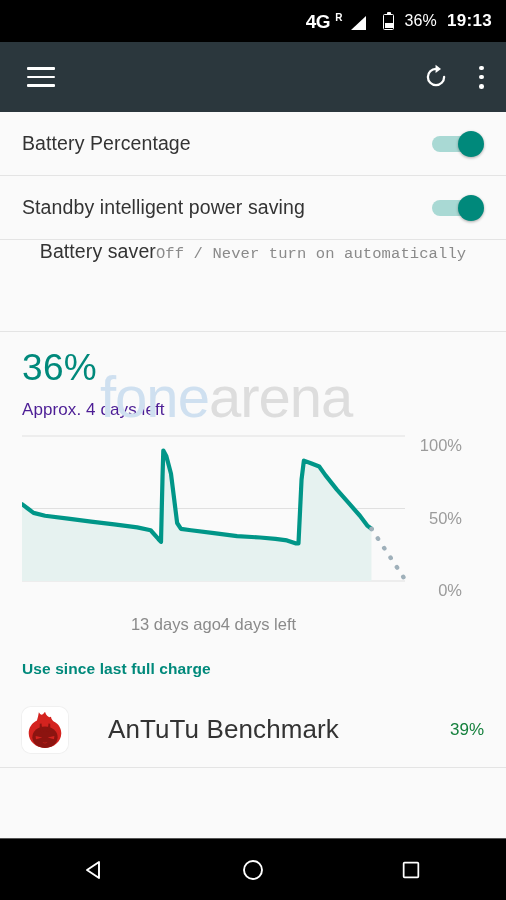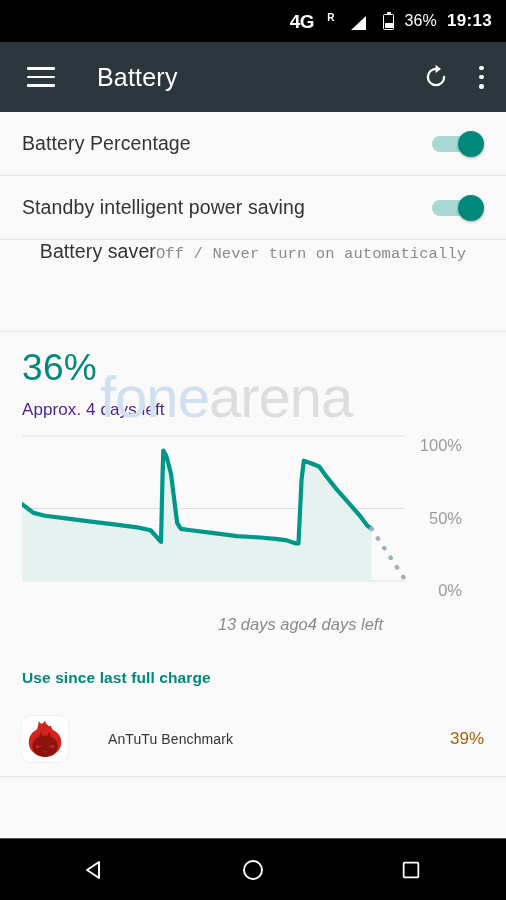--- a/index.html
+++ b/index.html
@@ -11,21 +11,21 @@
     -webkit-font-smoothing:antialiased;
   }
   #phone{ width:506px; height:900px; position:relative; background:#fafafa; }
 
   
   .statusbar{
     height:42px; background:#000; color:#fff;
     display:flex; align-items:center; justify-content:flex-end;
     padding-right:14px; gap:10px;
   }
-  .sb-net{ display:flex; align-items:flex-start; gap:12px; }
+  .sb-net{ display:flex; align-items:flex-start; gap:4px; }
   .sb-4g{ font-size:19px; font-weight:700; letter-spacing:-.5px; line-height:19px; }
   .sb-r{ font-size:10px; font-weight:700; line-height:11px; margin-left:1px; }
   .sig{ width:19px; height:16px; margin-left:2px; align-self:flex-end; position:relative; }
   .sig svg{ display:block; }
   .sb-batt{ width:11px; height:18px; position:relative; margin-left:6px; }
   .sb-batt .shell{
     position:absolute; left:0; top:2px; width:11px; height:16px;
     border:1.6px solid #fff; border-radius:1.5px; background:transparent;
   }
   .sb-batt .nub{ position:absolute; left:3.5px; top:0; width:4px; height:2.5px; background:#fff; border-radius:1px 1px 0 0; }
@@ -82,36 +82,36 @@
   .wm-b{ color:#dddddd; }
 
   .chartwrap{ position:relative; height:175px; margin-top:12px; }
   .chartsvg{ display:block; }
   .ylabels{ position:absolute; right:22px; top:0; height:175px; width:60px; }
   .ylab{ position:absolute; right:0; font-size:16.5px; color:#9b9b9b; text-align:right; }
   .ylab.l100{ top:4px; }
   .ylab.l50{ top:77px;margin-left:44px; }
   .ylab.l0{ top:149px; }
 
-  .xlabels{ display:flex; justify-content:flex-end; padding:8px 0 0 0;
-    margin:0 101px 9px 22px;font-style:italic; }
+  .xlabels{ display:flex; justify-content:center; padding:8px 0 0 0;
+    margin:0 101px 0 22px; }
   .xlab{ font-size:16.5px; color:#8a8a8a; }
 
   .section-head{
     padding:26px 22px 14px 22px; font-size:15.5px; color:#00897b;
     font-weight:700; letter-spacing:.1px; background:#fafafa;
   }
 
   .approw{ display:flex; align-items:center; padding:0 22px; height:76px;
     background:#fafafa; border-bottom:1px solid #e4e4e4; }
   .appicon{ width:46px; height:46px; border-radius:9px; background:#fff;
     display:flex; align-items:center; justify-content:center; flex:0 0 auto;
     box-shadow:0 0 0 1px #f0f0f0; overflow:hidden; }
-  .appname{ font-size:14px; color:#333; margin-left:40px; letter-spacing:.1px; }
-  .apppct{ margin-left:auto; font-size:17px; color:#a16207;text-align:right; }
+  .appname{ font-size:26px; color:#333; margin-left:40px; letter-spacing:.1px; }
+  .apppct{ margin-left:auto; font-size:17px; color:#15803d;text-align:right; }
 
   
   .navbar{
     position:absolute; left:0; bottom:0; width:506px; height:62px; background:#000;
     display:flex; align-items:center; justify-content:center; gap:128px;
     border-top:1px solid #555;
   }
   .nav-btn{ width:30px; height:30px; display:flex; align-items:center; justify-content:center; cursor:pointer; }
 </style>
 </head>
@@ -137,21 +137,20 @@
     <span class="sb-pct">36%</span>
     <span class="sb-time">19:13</span>
   </div>
 
   <div class="appbar">
     <div class="hamburger">
       <i></i>
         <i></i>
         <i></i>
     </div>
-    <div class="apptitle">Battery</div>
     <div class="appbar-actions">
       <span class="ic-refresh">
         <svg width="26" height="26" viewBox="0 0 24 24">
           <path d="M12 4.5 A7.5 7.5 0 1 0 19.5 12" fill="none" stroke="#ffffff" stroke-width="2.1" stroke-linecap="round"></path>
           <polygon points="11.6,0.8 11.6,8.2 16.6,4.5" fill="#ffffff"></polygon>
         </svg>
       </span>
       <span class="ic-more">
         <i></i>
           <i></i>

